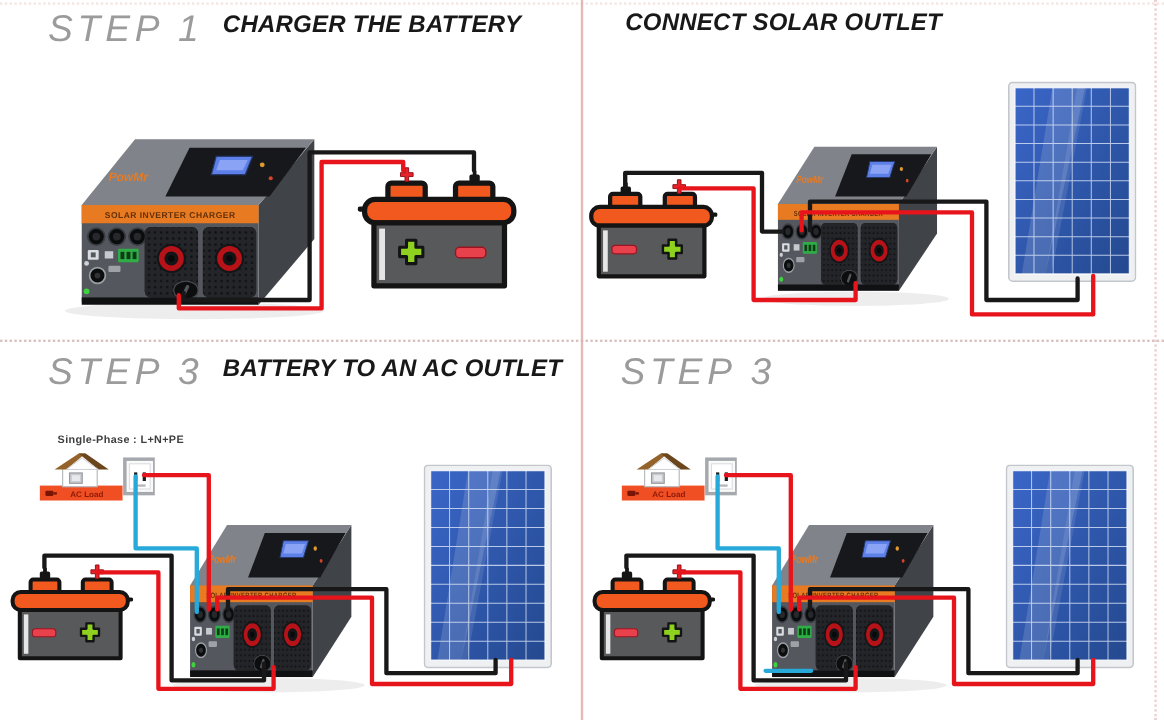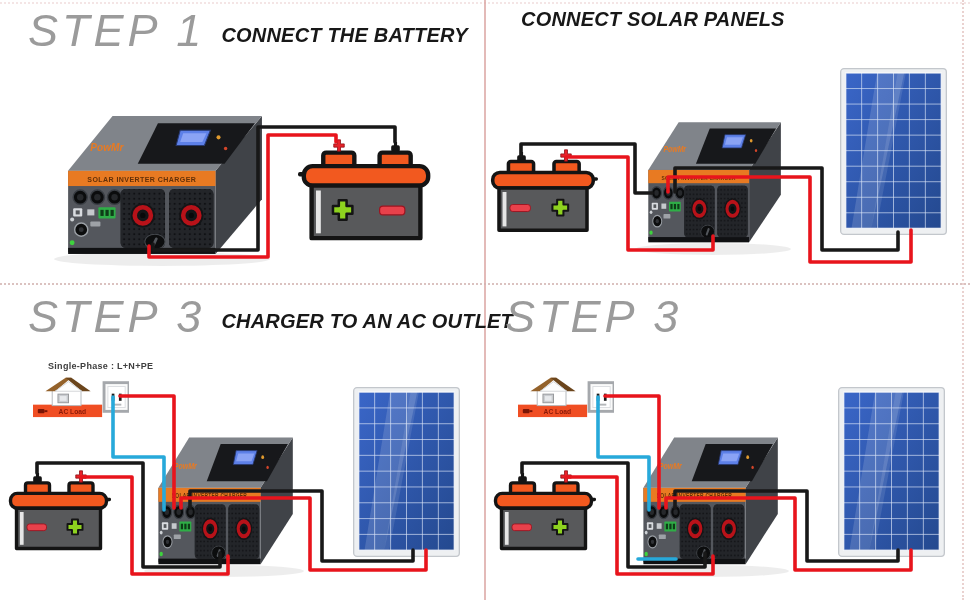--- a/index.html
+++ b/index.html
@@ -2,22 +2,22 @@
 <html><head>
 <meta charset="utf-8">
 <style>
   html,body{margin:0;padding:0}
   body{
     width:970px;height:600px;position:relative;background:#ffffff;
     font-family:"Liberation Sans",sans-serif;overflow:hidden;
   }
   .panel-header{position:absolute;display:flex;align-items:flex-end;white-space:nowrap}
   .step{
-    font-size:45px;line-height:1;font-style:italic;font-weight:400;
-    color:#9b9b9b;letter-spacing:4px;
+    font-size:31px;line-height:1;font-style:italic;font-weight:400;
+    color:#9b9b9b;letter-spacing:4px;margin-left:12px;
   }
   .subtitle{
     font-size:20px;font-weight:800;font-style:italic;color:#181818;
     margin:0 0 6px 16px;letter-spacing:0.2px;
   }
   #p4h{align-items:flex-start}
   #p4h .subtitle{white-space:normal;max-width:262px;line-height:1.25;margin:6px 0 0 16px}
   .diagram{position:absolute}
   #p1d{left:0;top:60px;width:485px;height:230px}
   #p2d{left:485px;top:60px;width:485px;height:230px}
@@ -168,28 +168,28 @@
   </defs>
 </svg>
 
 <div class="tdivider"></div>
 <div class="vdivider"></div>
 <div class="hdivider"></div>
 <div class="rdivider"></div>
 
 <div class="panel-header" id="p1h">
   <span class="step">STEP 1</span>
-  <span class="subtitle">CONNECT THE BATTERY</span>
+  <span class="subtitle">CHARGER THE BATTERY</span>
 </div>
 <div class="panel-header" id="p2h">
-  <span class="subtitle">CONNECT SOLAR PANELS</span>
+  <span class="subtitle">CONNECT SOLAR OUTLET</span>
 </div>
 <div class="panel-header" id="p3h">
   <span class="step">STEP 3</span>
-  <span class="subtitle">CHARGER TO AN AC OUTLET</span>
+  <span class="subtitle">BATTERY TO AN AC OUTLET</span>
 </div>
 <div class="panel-header" id="p4h">
   <span class="step">STEP 3</span>
 </div>
 
 <svg class="diagram" id="p1d" viewBox="0 0 485 230">
   <ellipse cx="162" cy="199" rx="108" ry="7" fill="#000000" opacity="0.07"></ellipse>
   <use href="#sym-inverter" x="56" y="50" width="212" height="147"></use>
   <use href="#sym-battery-a" x="298" y="77" width="136" height="107"></use>
   <use href="#sym-clamp-red" x="333" y="79" width="12" height="13"></use>

